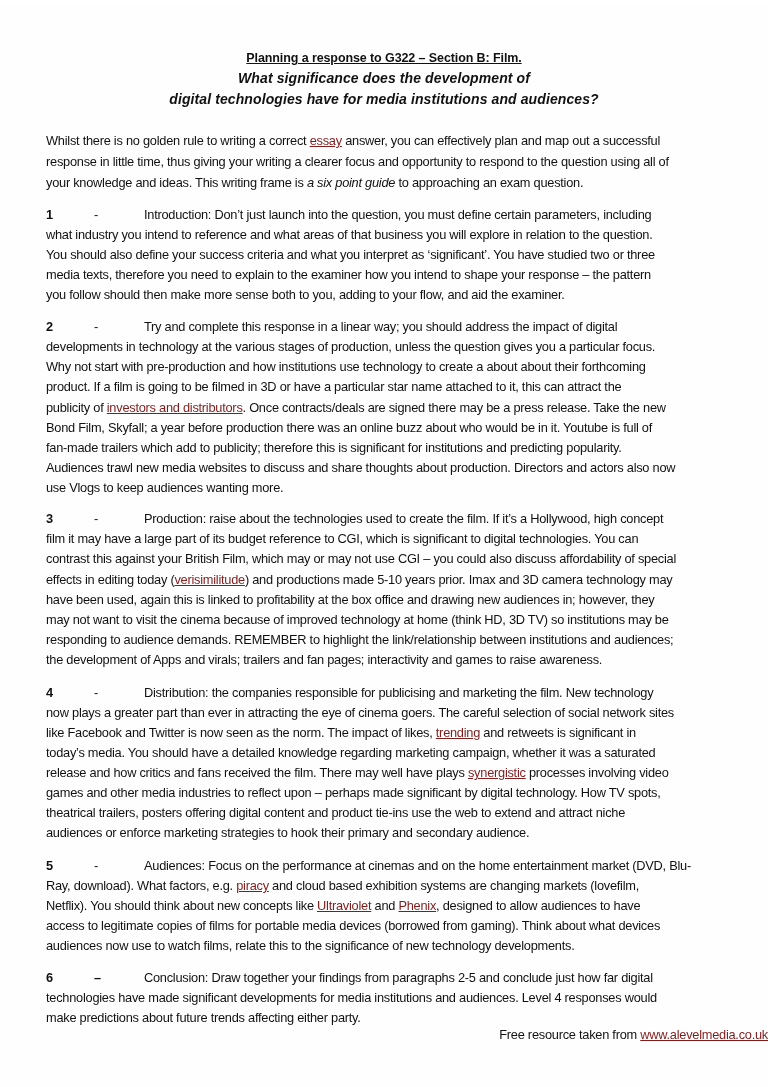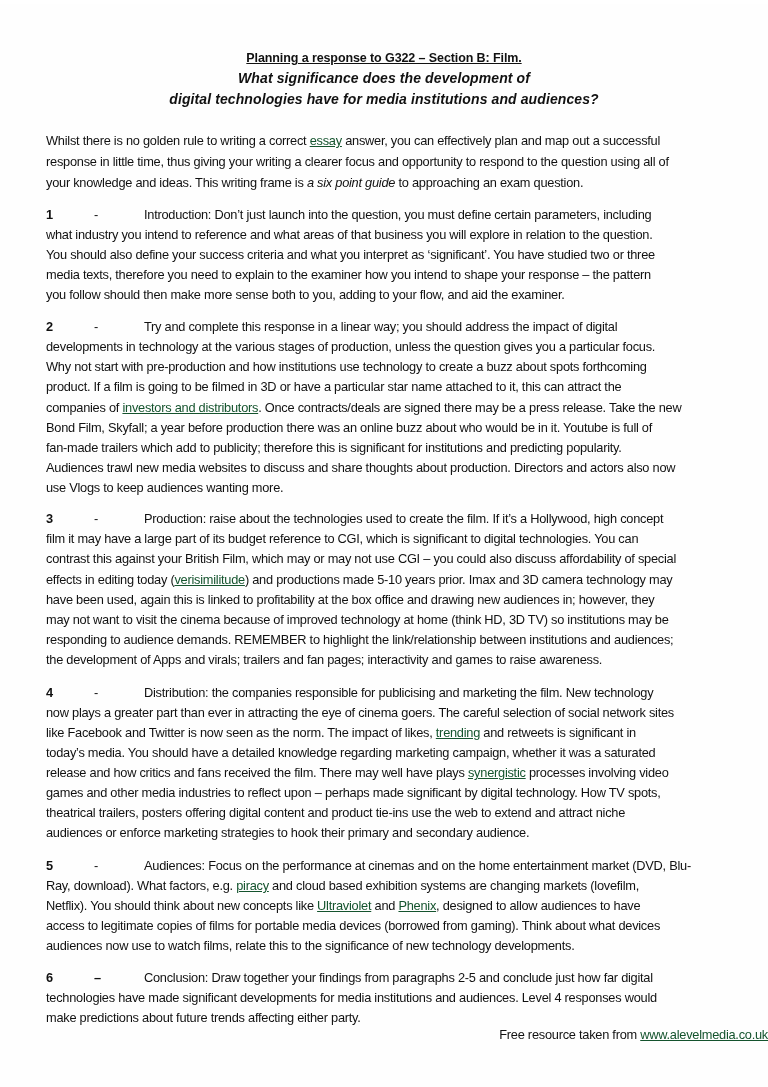--- a/index.html
+++ b/index.html
@@ -4,21 +4,21 @@
   <style>
     html, body { margin: 0; padding: 0; background: #ffffff; }
     body { width: 768px; height: 1087px; position: relative; overflow: hidden;
            font-family: "Liberation Sans", sans-serif; color: #111111; }
     .page { position: absolute; left: 0; top: 4px; width: 768px; height: 1087px; background: #fefefe; padding-left: 45px; }
     .title { position: absolute; left: 0; width: 768px; text-align: center; font-size: 12.5px; font-weight: bold; text-decoration: underline; top: 47px; letter-spacing: -0.1px; }
     .q { position: absolute; left: 0; width: 768px; text-align: center; font-size: 14px; font-weight: bold; font-style: italic; letter-spacing: 0.1px; }
     .line { position: absolute; left: 46px; white-space: nowrap; font-size: 12.8px; letter-spacing: -0.25px; line-height: 20px; }
     .num { display: inline-block; width: 48px; font-weight: bold; }
     .dash { display: inline-block; width: 50px; }
-    a, .link { color: #14532d; text-decoration: underline; }
+    a, .link { color: #7f1d1d; text-decoration: underline; }
     b { font-weight: normal; }
     .footer { position: absolute; left: 0; width: 768px; text-align: right; font-size: 12.8px; top: 1023px; letter-spacing: -0.25px; }
   </style>
 </head>
 <body>
 
 <div class="page">
 
   <div class="title">Planning a response to G322 – Section B: Film.</div>
   <div class="q" style="top:66px">What significance does the development of</div>
@@ -34,23 +34,23 @@
     <div class="line" style="top:201px"><span class="num">1</span><span class="dash">-</span><b>Introduction:</b><span>  Don’t just launch into the question, you must define certain parameters, including</span></div>
     <div class="line" style="top:221px">what industry you intend to reference and what areas of that business you will explore in relation to the question.</div>
     <div class="line" style="top:241px">You should also define your success criteria and what you interpret as ‘significant’.   You have studied two or three</div>
     <div class="line" style="top:261px">media texts, therefore you need to explain to the examiner how you intend to shape your response – the pattern</div>
     <div class="line" style="top:281px">you follow should then make more sense both to you, adding to your flow, and aid the examiner.</div>
   </div>
 
   <div>
     <div class="line" style="top:313px"><span class="num">2</span><span class="dash">-</span><span>Try and complete this response in a linear way; you should address the impact of digital</span></div>
     <div class="line" style="top:333px"><span>developments in technology at the various stages of production, </span><b>unless the question gives you a particular focus</b><b>.</b></div>
-    <div class="line" style="top:353px"><span>Why not start with </span><b>pre-production</b><span> and how institutions use technology to create a buzz about spots forthcoming</span></div>
+    <div class="line" style="top:353px"><span>Why not start with </span><b>pre-production</b><span> and how institutions use technology to create a about about their forthcoming</span></div>
     <div class="line" style="top:373px">product.  If a film is going to be filmed in 3D or have a particular star name attached to it, this can attract the</div>
-    <div class="line" style="top:394px"><span>companies of </span><a>investors and distributors</a><span>.  Once contracts/deals are signed there may be a press release.  Take the new</span></div>
+    <div class="line" style="top:394px"><span>publicity of </span><a>investors and distributors</a><span>.  Once contracts/deals are signed there may be a press release.  Take the new</span></div>
     <div class="line" style="top:414px">Bond Film, Skyfall; a year before production there was an online buzz about who would be in it.  Youtube is full of</div>
     <div class="line" style="top:434px">fan-made trailers which add to publicity; therefore this is significant for institutions and predicting popularity.</div>
     <div class="line" style="top:454px">Audiences trawl new media websites to discuss and share thoughts about production.  Directors and actors also now</div>
     <div class="line" style="top:474px">use Vlogs to keep audiences wanting more.</div>
   </div>
 
   <div>
     <div class="line" style="top:505px"><span class="num">3</span><span class="dash">-</span><b>Production</b><span>: raise about the technologies used to create the film.  If it’s a Hollywood, high concept</span></div>
     <div class="line" style="top:525px"><span>film it may have a large part of its budget reference to CGI, which is </span><b>significant to digital technologies</b><span>.  You can</span></div>
     <div class="line" style="top:545px">contrast this against your British Film, which may or may not use CGI – you could also discuss affordability of special</div>

